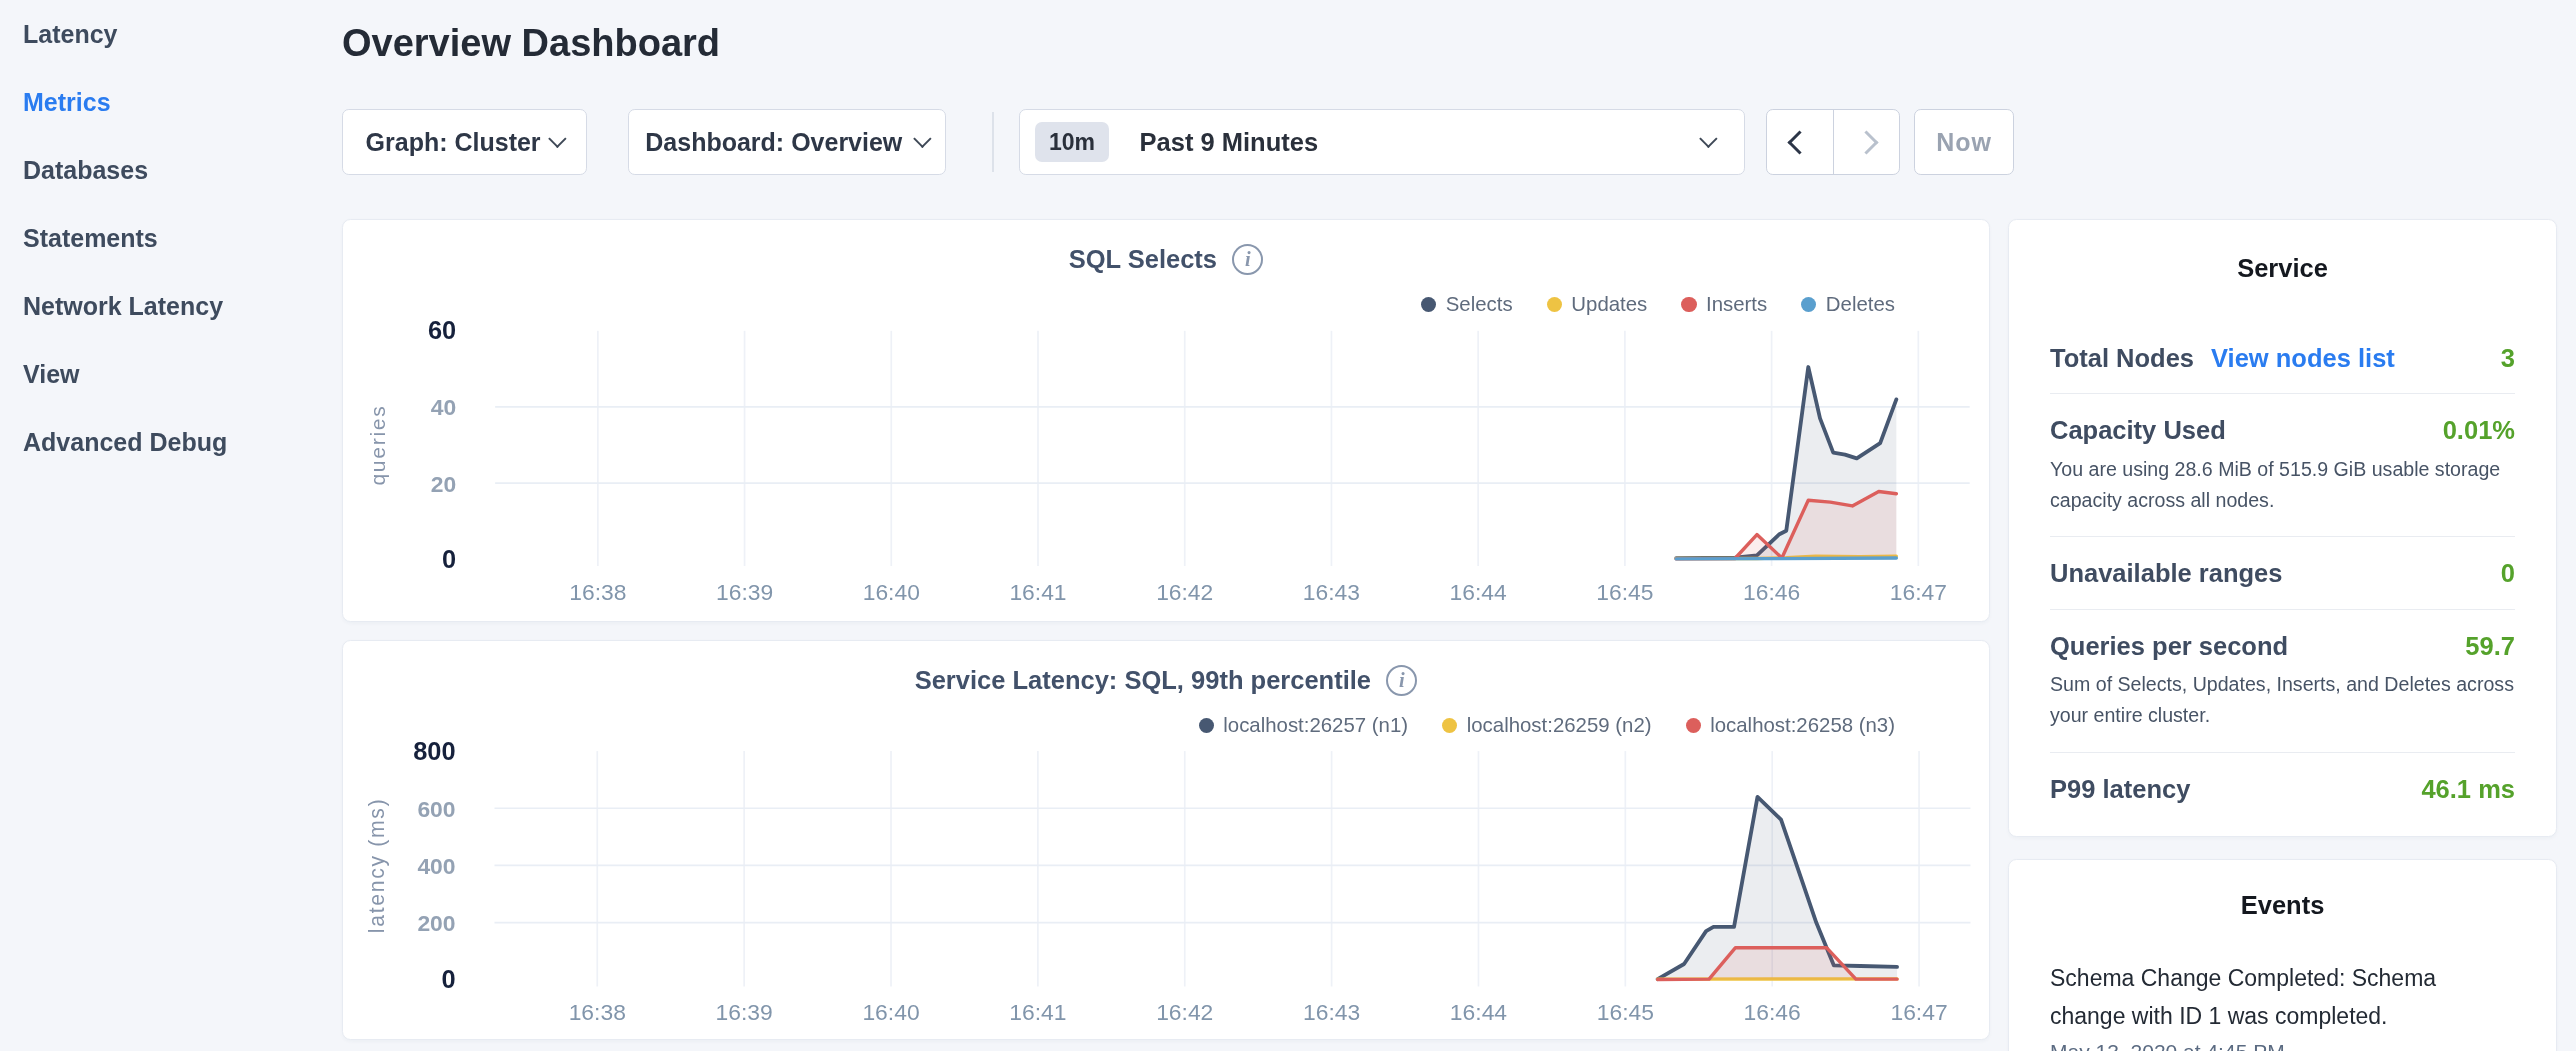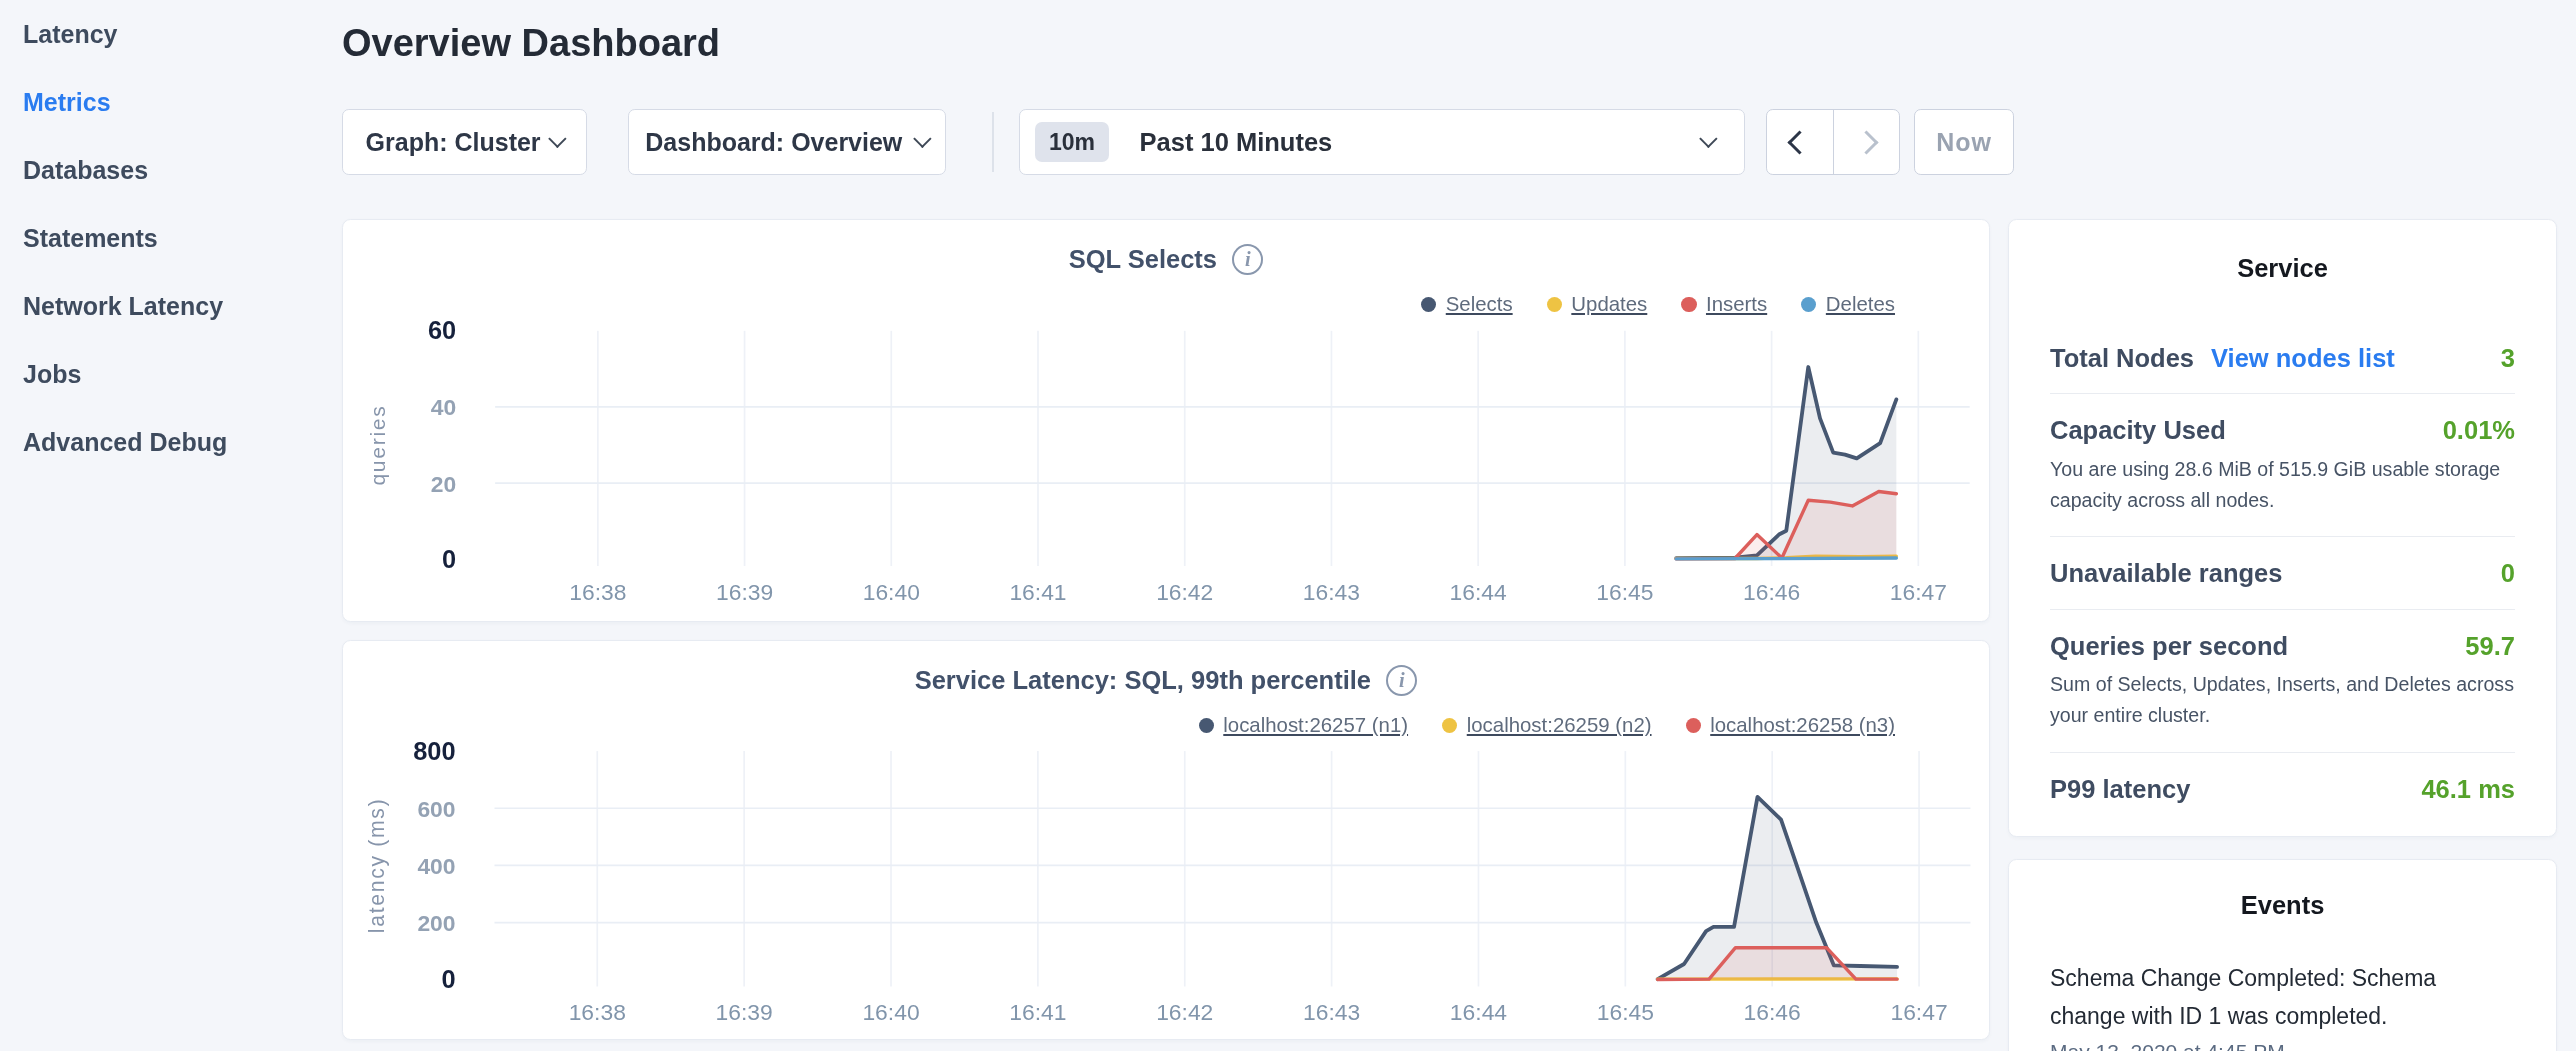--- a/index.html
+++ b/index.html
@@ -56,21 +56,21 @@
   #chart-0 { left:342px; top:219px;  width:1648px; height:403px; }
   #chart-1 { left:342px; top:640px;  width:1648px; height:400px; }
   .chart-head { position:absolute; top:24px; left:0; width:100%; display:flex; justify-content:center; align-items:center; gap:15.3px; }
   .chart-head h2 { font-size:25.5px; font-weight:700; color:#42516a; }
   .info-icon {
     width:31px; height:31px; border:2.1px solid #8997ad; border-radius:50%;
     display:flex; align-items:center; justify-content:center;
     color:#8997ad; font-family:"Liberation Serif",serif; font-style:italic;
     font-size:20.4px; font-weight:700; cursor:pointer;
   }
-  .legend { position:absolute; top:73px; right:94px; display:flex; gap:34px;text-decoration:underline; }
+  .legend { position:absolute; top:73px; right:94px; display:flex; gap:34px; }
   .legend-item { display:flex; align-items:center; gap:9.4px; font-size:20.4px; color:#5f6b7d; cursor:pointer; }
   .legend-dot { width:15.3px; height:15.3px; border-radius:50%; display:inline-block; }
   .chart-svg { position:absolute; inset:0; width:100%; height:100%; }
 
   
   #summary-panel { left:2008px; top:219px; width:549px; height:618px; padding:34px 41px; }
   #events-panel  { left:2008px; top:859px; width:549px; height:247px; padding:31px 41px; }
   .side-title { text-align:center; font-size:25.5px; font-weight:700; color:#14181f; margin-bottom:39px; }
   .summary-row { padding:22px 0 20.4px; }
   .summary-row + .summary-row { border-top:1.7px solid #e9ecf1; }
@@ -86,41 +86,41 @@
 <body>
 
 <div class="app">
 
   <nav class="sidebar" id="sidebar">
       <div class="sidebar-item">Latency</div>
       <div class="sidebar-item active">Metrics</div>
       <div class="sidebar-item">Databases</div>
       <div class="sidebar-item">Statements</div>
       <div class="sidebar-item">Network Latency</div>
-      <div class="sidebar-item">Jobs</div>
+      <div class="sidebar-item">View</div>
       <div class="sidebar-item">Advanced Debug</div>
     </nav>
 
   <h1 class="page-title">Overview Dashboard</h1>
 
   <button class="ctl btn-graph">
     <span>Graph: Cluster</span>
     <span class="caret"></span>
   </button>
 
   <button class="ctl btn-dash">
     <span>Dashboard: Overview</span>
     <span class="caret"></span>
   </button>
 
   <div class="vdivider"></div>
 
   <button class="ctl time-selector">
     <span class="time-badge">10m</span>
-    <span class="time-label">Past 10 Minutes</span>
+    <span class="time-label">Past 9 Minutes</span>
     <span class="caret"></span>
   </button>
 
   <div class="pager">
     <button>
         <span class="chev left"></span>
       </button>
     <button>
         <span class="chev right"></span>
       </button>

